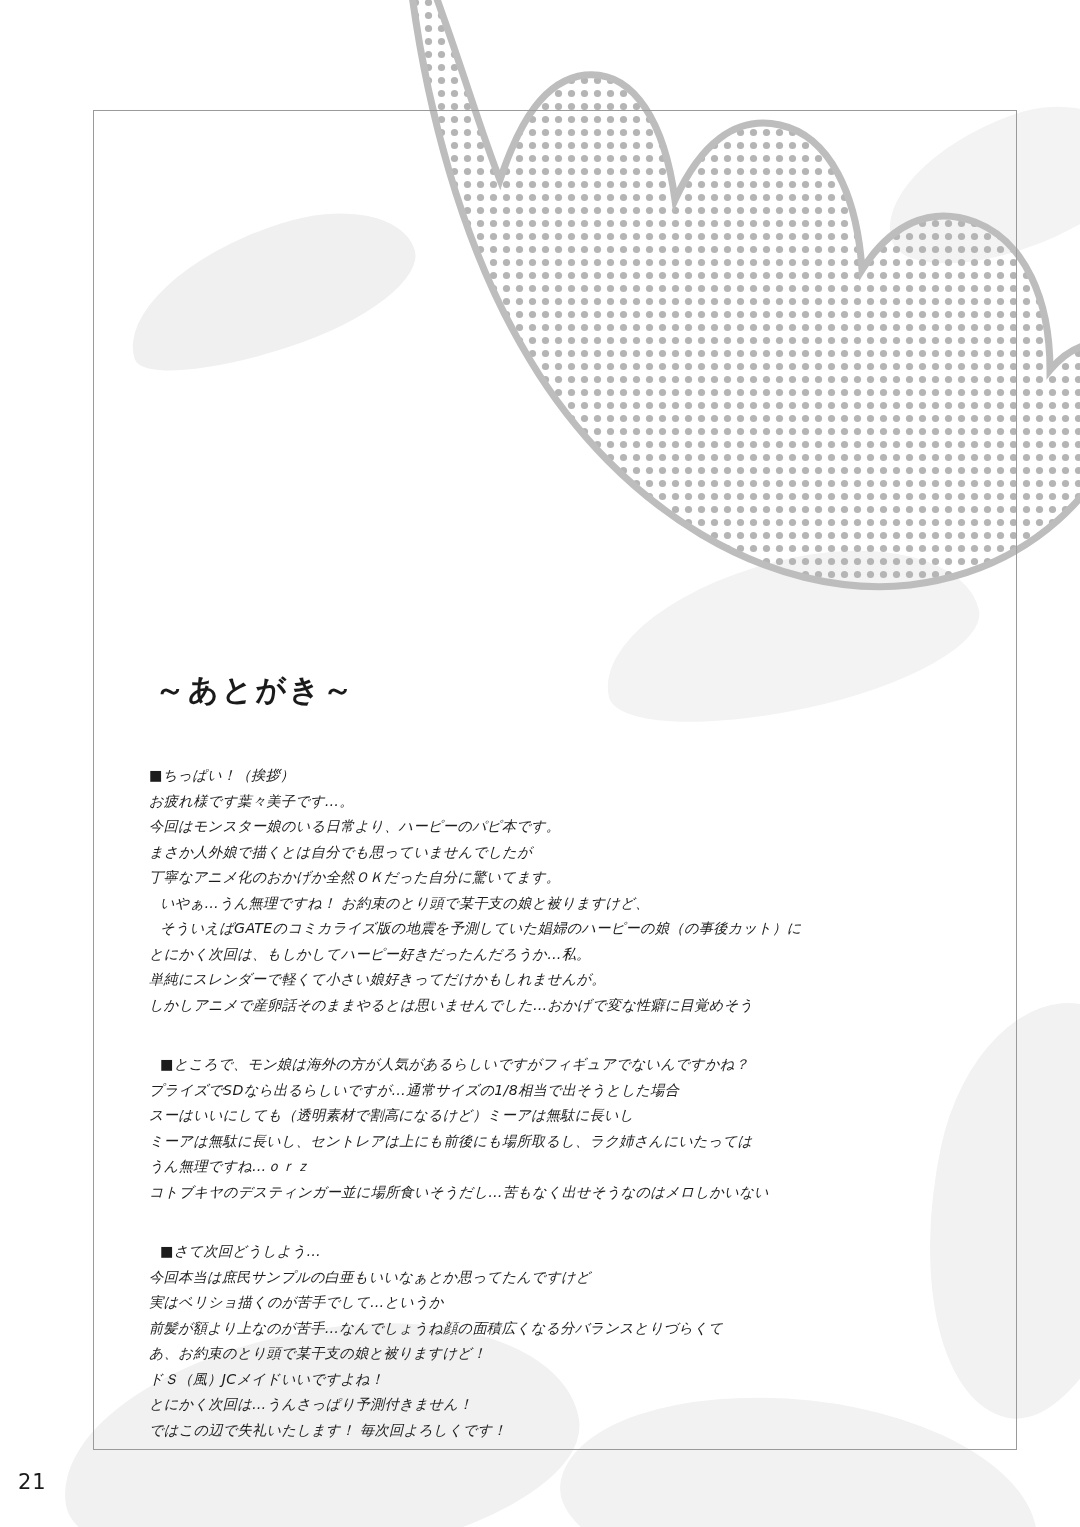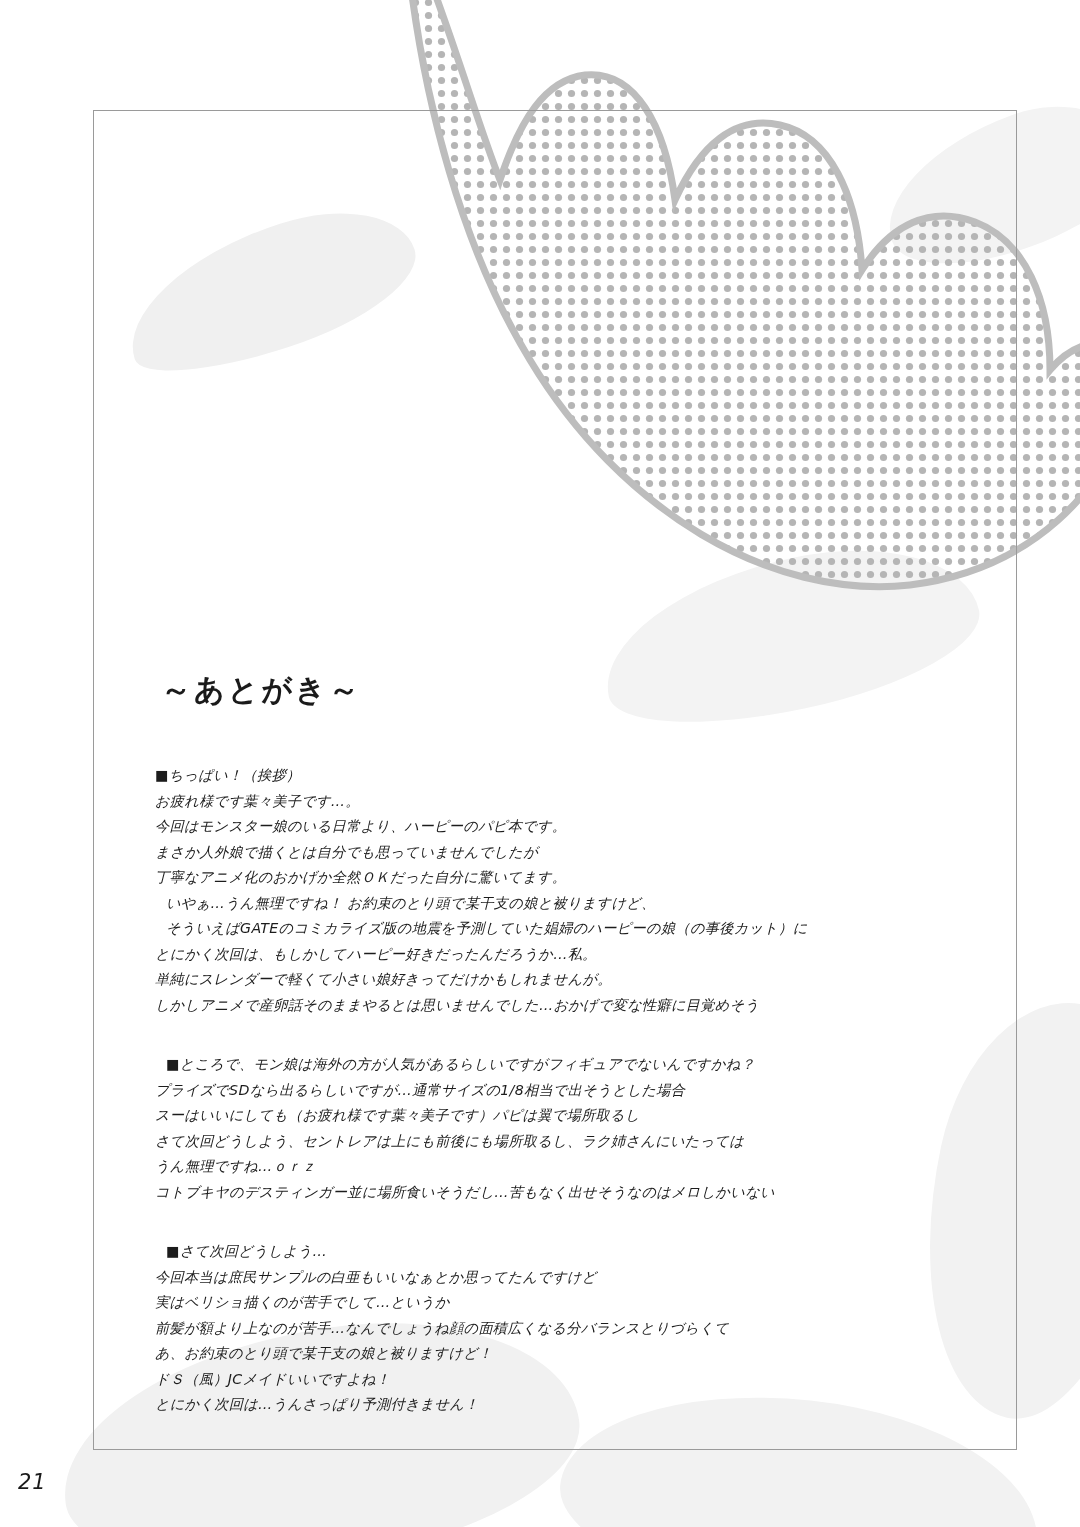--- a/index.html
+++ b/index.html
@@ -99,21 +99,21 @@
     top: 110px;
     width: 1118px;
     height: 1340px;
     border: 1px solid #9a9a9a;
     box-sizing: border-box;
     max-width: 924px;
   }
 
   .content {
     position: absolute;
-    left: 155px;
+    left: 149px;
     top: 670px;
     width: 820px;
   }
 
   .afterword-title {
     font-size: 30px;
     letter-spacing: 3px;
     color: #1a1a1a;
     margin: 0 0 52px 6px;
     font-weight: bold;
@@ -137,21 +137,20 @@
     padding-left: 11px;
   }
 
   .page-number {
     position: absolute;
     left: 18px;
     top: 1470px;
     font-size: 21px;
     color: #1a1a1a;
     letter-spacing: 1px;
-    font-style: italic;
   }
 </style>
 </head>
 <body>
 
 <div class="page">
 
   <div class="deco feather-soft f6"></div>
   <div class="deco feather-soft f1"></div>
   <div class="deco feather-soft f2"></div>
@@ -215,32 +214,33 @@
       <div class="line indent">いやぁ…うん無理ですね！ お約束のとり頭で某干支の娘と被りますけど、</div>
       <div class="line indent">そういえばGATEのコミカライズ版の地震を予測していた娼婦のハーピーの娘（の事後カット）に</div>
       <div class="line">とにかく次回は、もしかしてハーピー好きだったんだろうか…私。</div>
       <div class="line">単純にスレンダーで軽くて小さい娘好きってだけかもしれませんが。</div>
       <div class="line">しかしアニメで産卵話そのままやるとは思いませんでした…おかげで変な性癖に目覚めそう</div>
     </div>
 
     <div class="block">
       <div class="line indent">■ところで、モン娘は海外の方が人気があるらしいですがフィギュアでないんですかね？</div>
       <div class="line">プライズでSDなら出るらしいですが…通常サイズの1/8相当で出そうとした場合</div>
-      <div class="line">スーはいいにしても（お疲れ様です葉々美子です）パピは翼で場所取るし</div>
-      <div class="line">さて次回どうしよう、セントレアは上にも前後にも場所取るし、ラク姉さんにいたっては</div>
+      <div class="line">スーはいいにしても（透明素材で割高になるけど）ミーアは無駄に長いし</div>
+      <div class="line">ミーアは無駄に長いし、セントレアは上にも前後にも場所取るし、ラク姉さんにいたっては</div>
       <div class="line">うん無理ですね…ｏｒｚ</div>
       <div class="line">コトブキヤのデスティンガー並に場所食いそうだし…苦もなく出せそうなのはメロしかいない</div>
     </div>
 
     <div class="block">
       <div class="line indent">■さて次回どうしよう…</div>
       <div class="line">今回本当は庶民サンプルの白亜もいいなぁとか思ってたんですけど</div>
       <div class="line">実はベリショ描くのが苦手でして…というか</div>
       <div class="line">前髪が額より上なのが苦手…なんでしょうね顔の面積広くなる分バランスとりづらくて</div>
       <div class="line">あ、お約束のとり頭で某干支の娘と被りますけど！</div>
       <div class="line">ドＳ（風）JCメイドいいですよね！</div>
       <div class="line">とにかく次回は…うんさっぱり予測付きません！</div>
+      <div class="line">ではこの辺で失礼いたします！ 毎次回よろしくです！</div>
     </div>
   </div>
 
   <div class="page-number">21</div>
 
 </div>
 
 </body></html>

